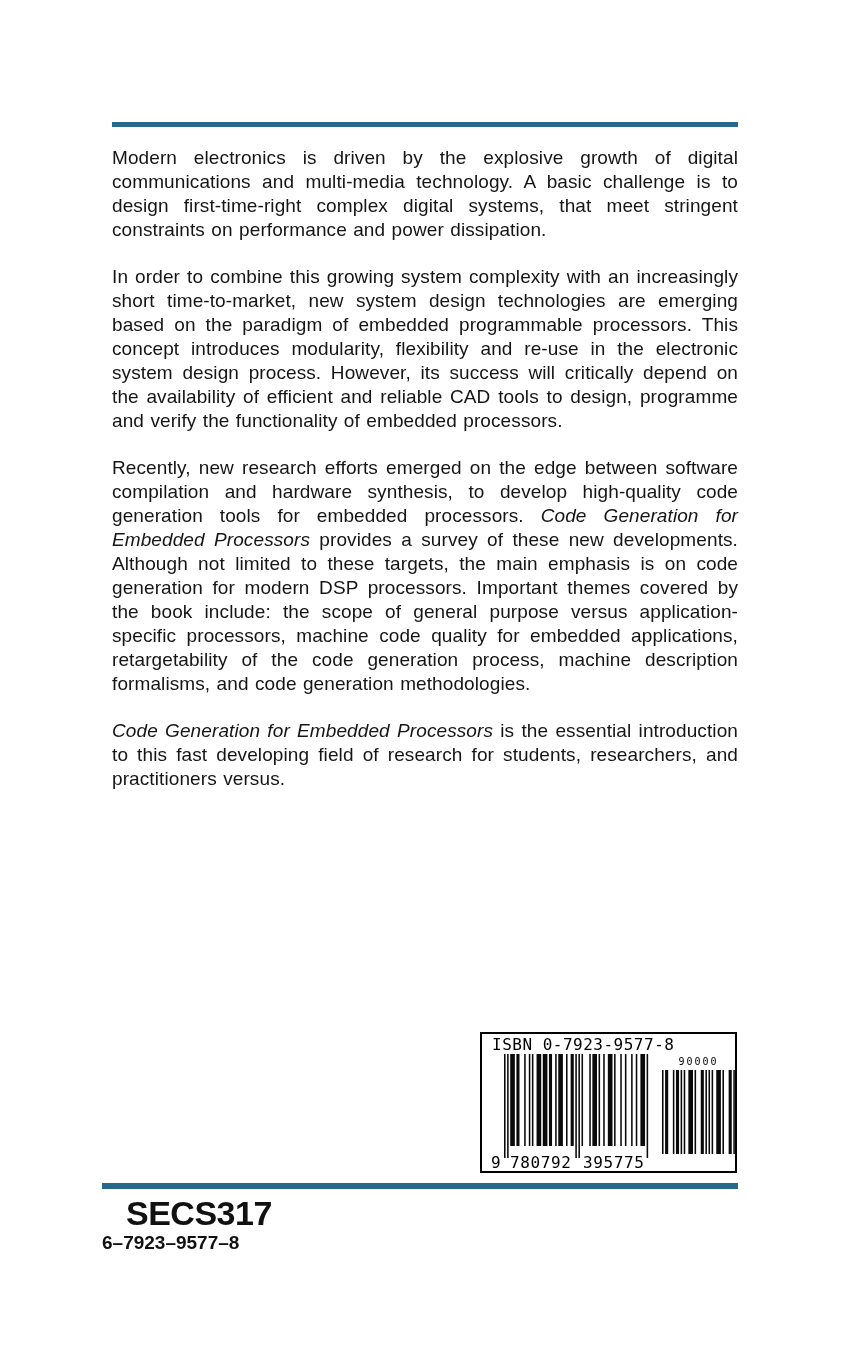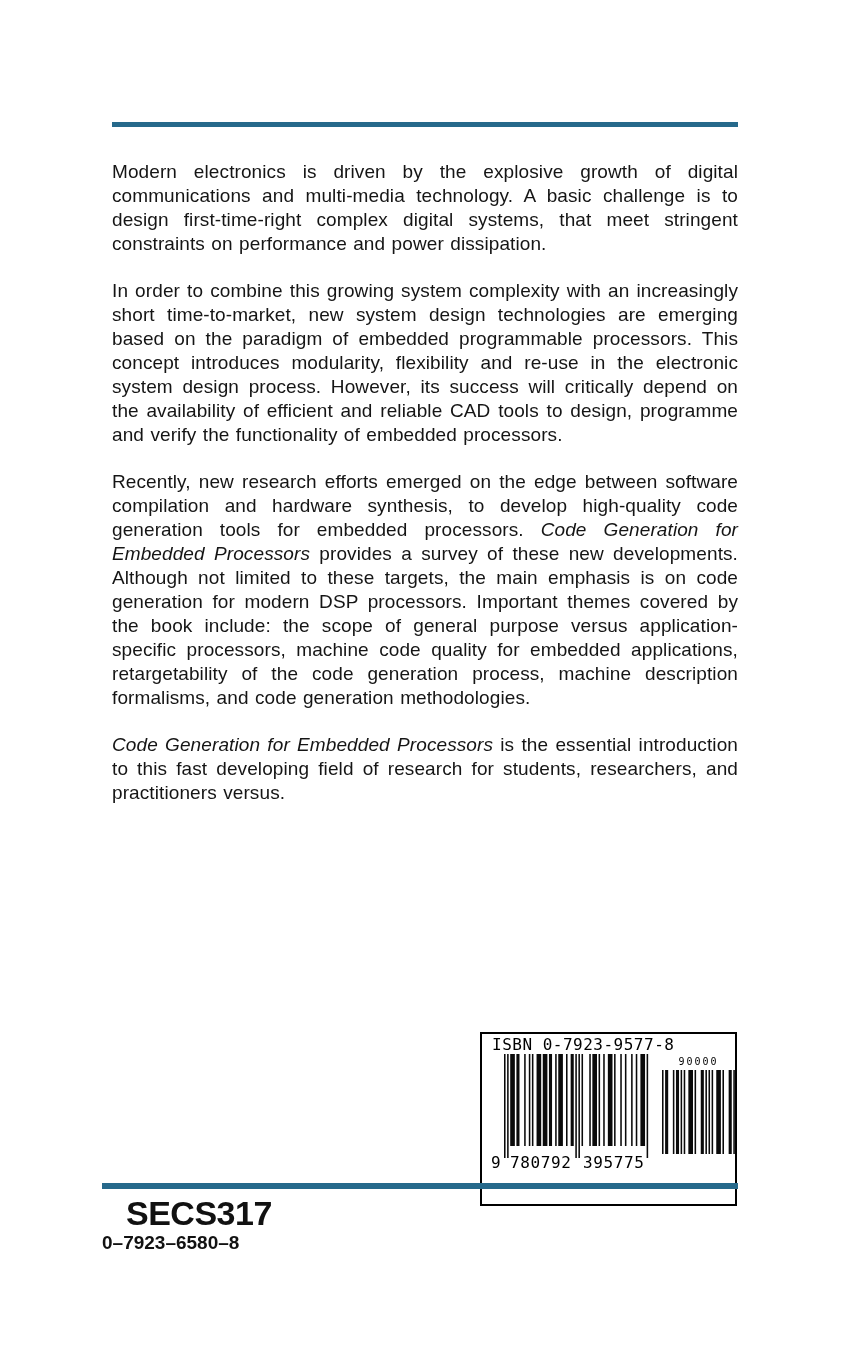--- a/index.html
+++ b/index.html
@@ -2,26 +2,26 @@
 <html><head>
 <meta charset="utf-8">
 <style>
   html,body{margin:0;padding:0;background:#ffffff;}
   .page{position:relative;width:856px;height:1360px;background:#ffffff;overflow:hidden;
         font-family:"Liberation Sans",sans-serif;}
   .rule{position:absolute;background:#26698b;}
   .rule-top{left:112px;top:122px;width:626px;height:5px;}
   .rule-bottom{left:102px;top:1183px;width:636px;height:6px;}
 
-  .body-text{position:absolute;left:112px;top:160px;width:626px;color:#151515;}
+  .body-text{position:absolute;left:112px;top:146px;width:626px;color:#151515;}
   .body-text p{margin:0 0 23px 0;font-size:19px;line-height:24px;text-align:justify;
                letter-spacing:0.1px;word-spacing:1px;}
   .body-text .it{font-style:italic;}
 
-  .barcode-box{position:absolute;left:480px;top:1032px;width:257px;height:174px;
+  .barcode-box{position:absolute;left:480px;top:1032px;width:257px;height:141px;
                border:2px solid #000;background:#fff;box-sizing:border-box;}
   .isbn-line{margin:2px 0 0 10px;font-family:"DejaVu Sans Mono",monospace;
              font-size:16px;line-height:18px;letter-spacing:0.5px;color:#000;white-space:nowrap;}
   .bars-row{display:flex;align-items:flex-start;padding-left:8px;gap:13px;}
   svg rect{fill:#0a0a0a;}
   .bc-digit{font-family:"DejaVu Sans Mono",monospace;font-size:16px;fill:#000;}
   .supplement{width:73px;}
   .supp-text{font-family:"DejaVu Sans Mono",monospace;font-size:10px;line-height:16px;
              letter-spacing:2px;text-align:center;color:#000;}
   .ean5{display:block;}
@@ -102,15 +102,15 @@
             <rect x="0.00" y="0" width="1.55" height="84"></rect>
           </svg>
       </div>
     </div>
   </div>
 
   <div class="rule rule-bottom" style="background: rgb(38, 105, 139);"></div>
 
   <div class="footer">
     <div class="series">SECS317</div>
-    <div class="footer-isbn">0–7923–6580–8</div>
+    <div class="footer-isbn">6–7923–9577–8</div>
   </div>
 </div>
 
 </body></html>

